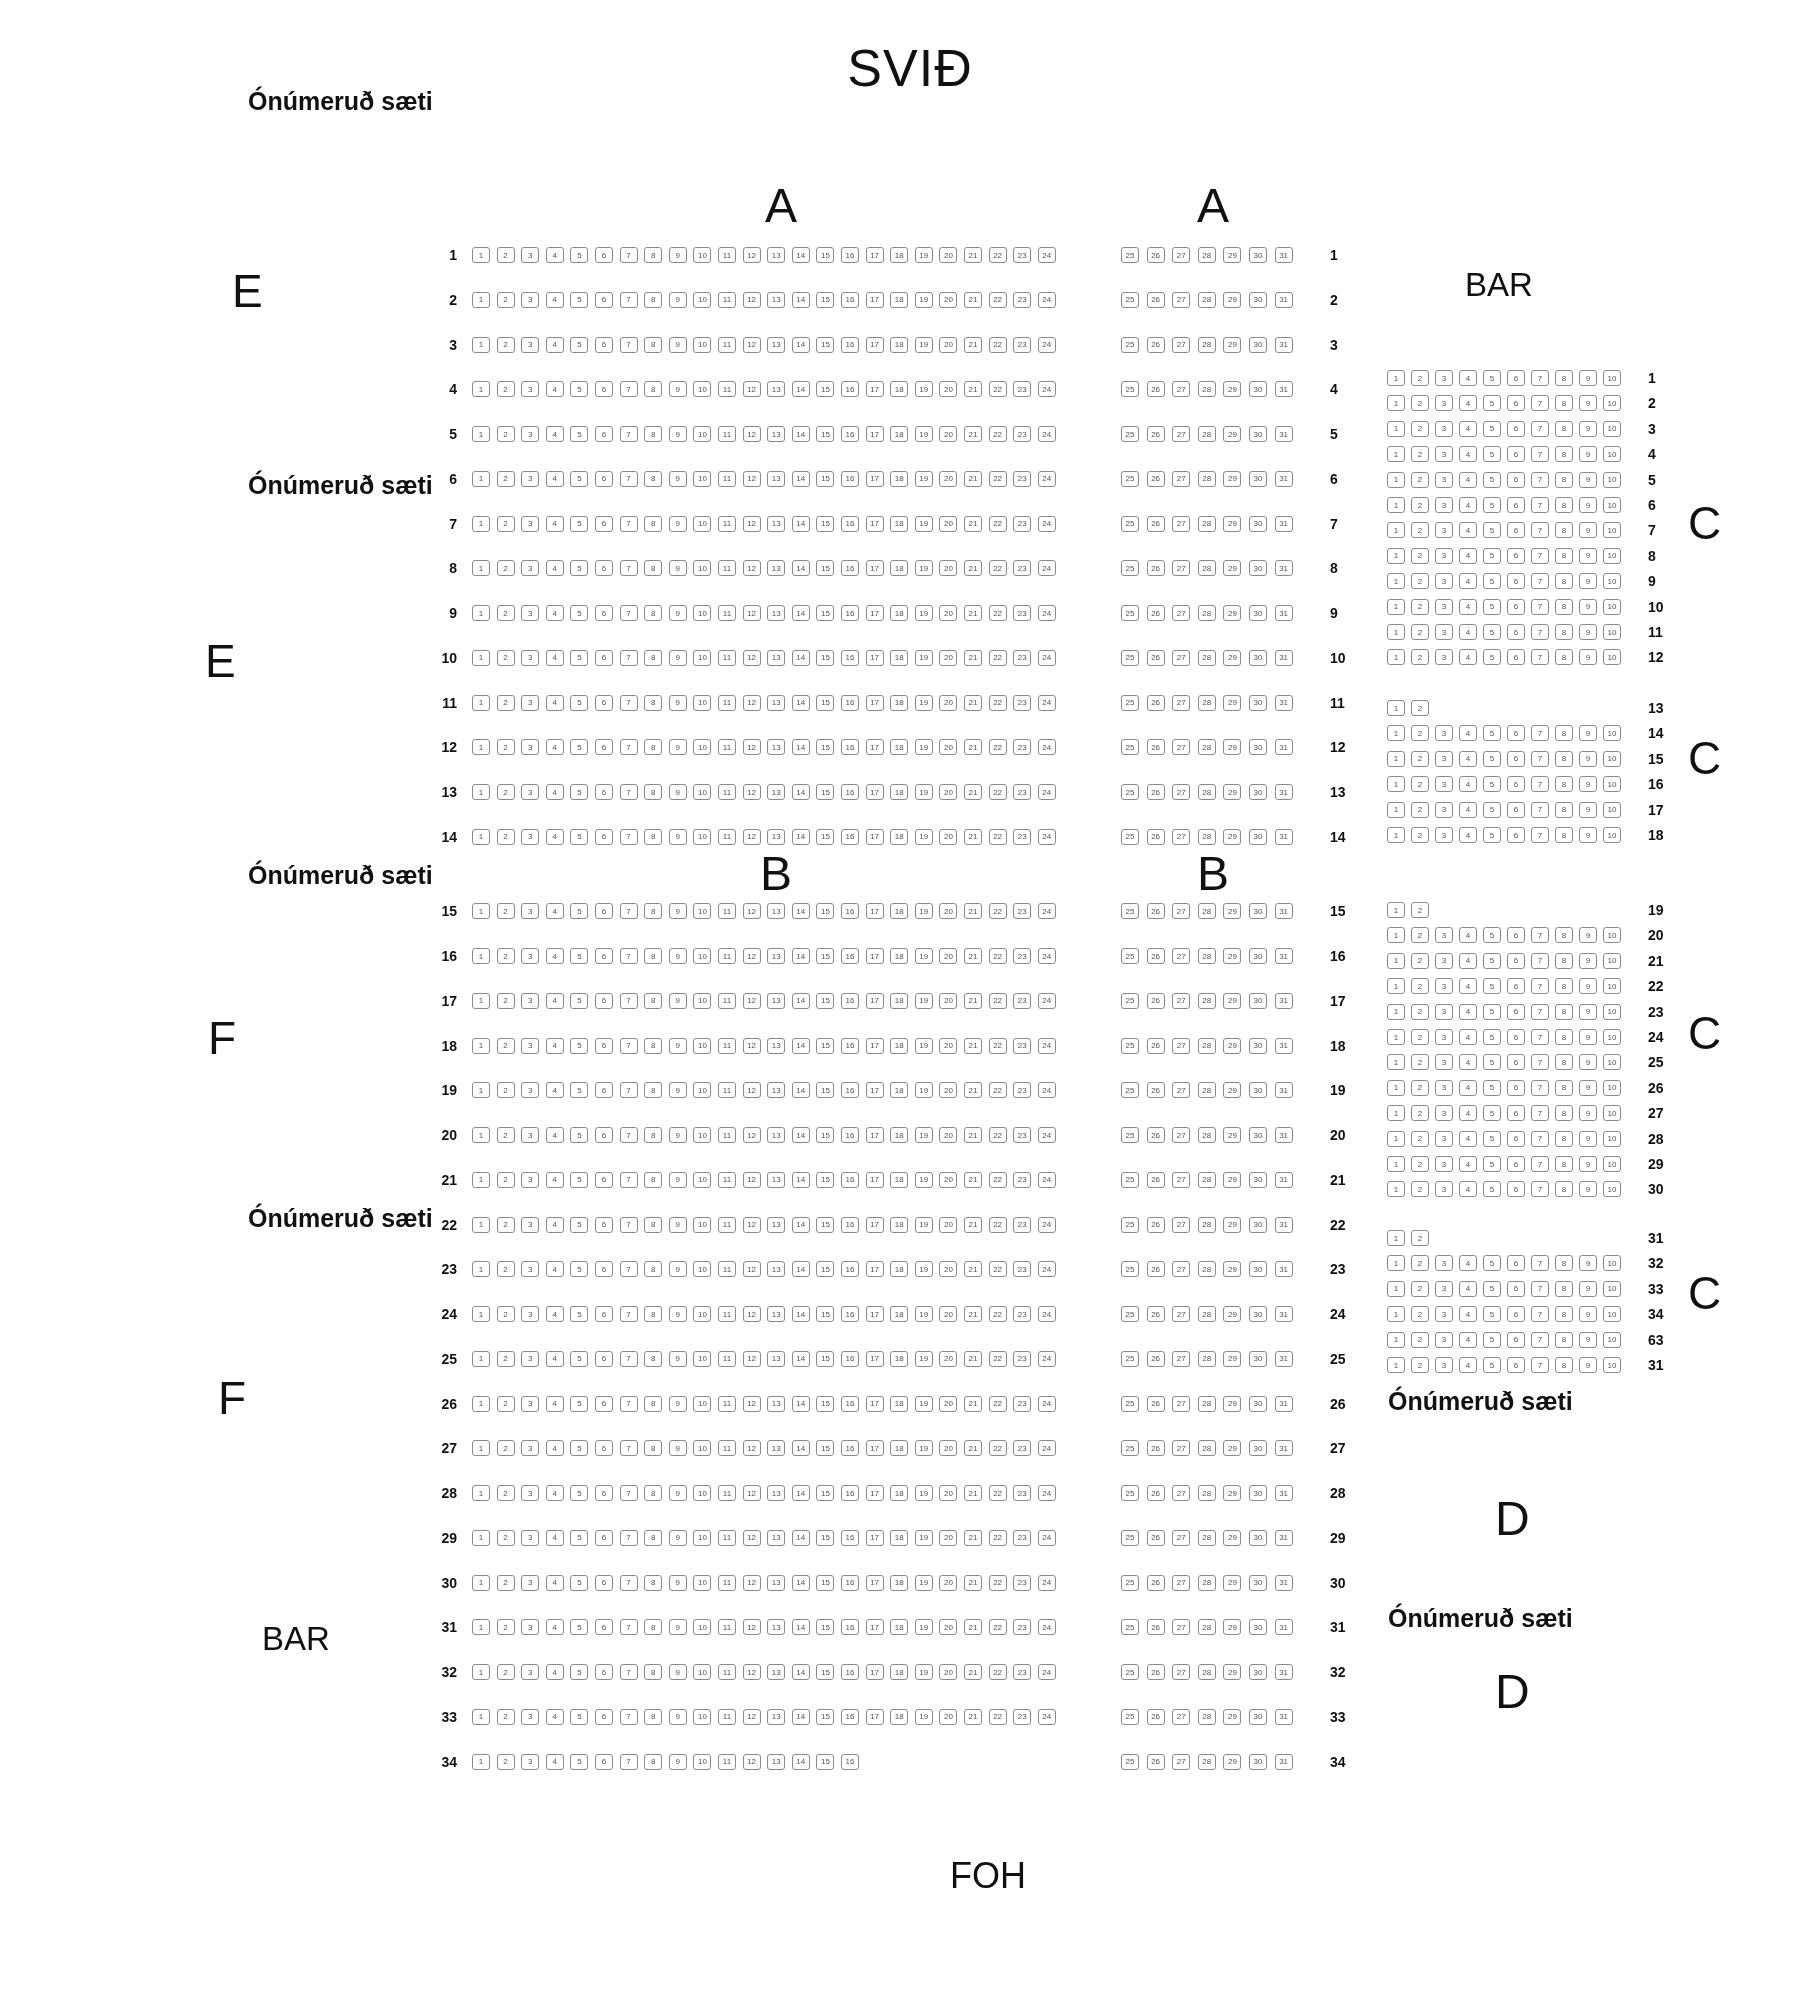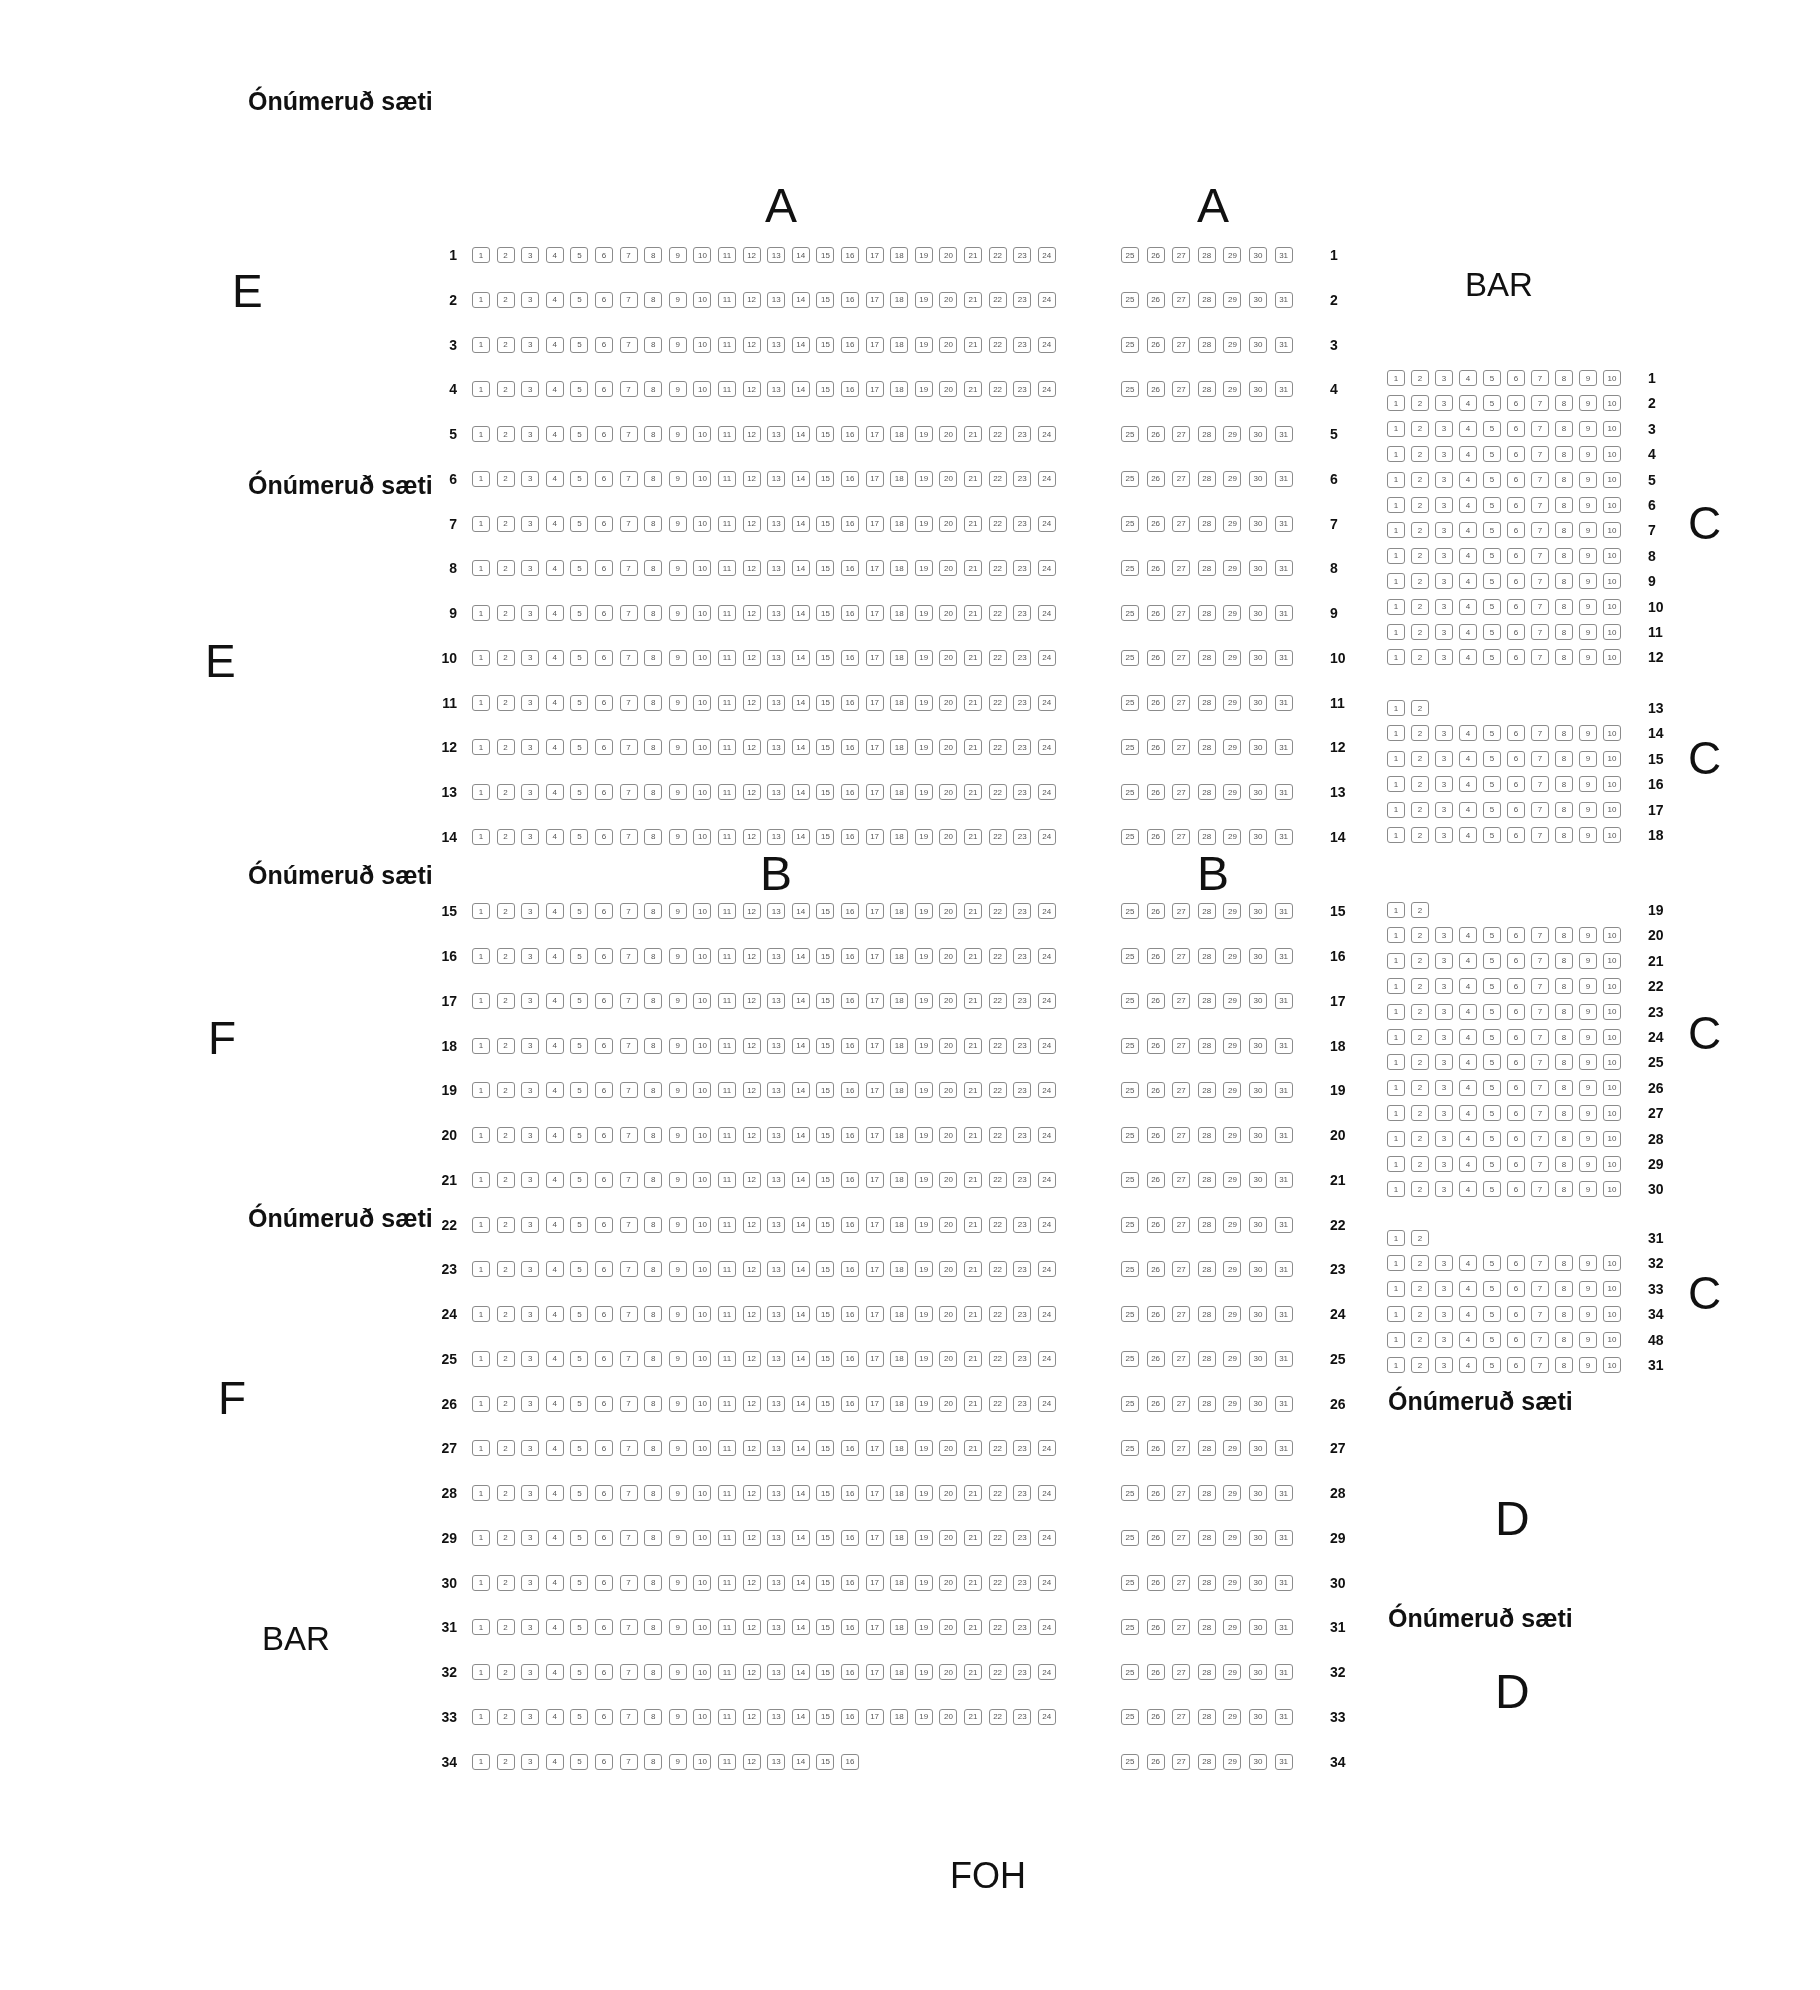--- a/index.html
+++ b/index.html
@@ -36,20 +36,21 @@
   }
   .rownum {
     position:absolute; font-size:14px; font-weight:bold; color:#111; line-height:16px;
   }
 </style>
 </head>
 <body>
 
 <div id="stage">
 
+  <div class="title">SVIÐ</div>
   <div class="foh">FOH</div>
 
   <div class="section-label" style="left:765px; top:182px;">A</div>
   <div class="section-label" style="left:1197px; top:182px;">A</div>
 
   <div class="section-label" style="left:760px; top:850px;">B</div>
   <div class="section-label" style="left:1197px; top:850px;">B</div>
 
   <div class="big-label" style="left:232px; top:268px;">E</div>
   <div class="big-label" style="left:205px; top:638px;">E</div>
@@ -1532,21 +1533,21 @@
     <div class="seat" title="Section C row 34 seat 1" style="left: 1387px; top: 1306.2px;">1</div>
     <div class="seat" title="Section C row 34 seat 2" style="left: 1411px; top: 1306.2px;">2</div>
     <div class="seat" title="Section C row 34 seat 3" style="left: 1435px; top: 1306.2px;">3</div>
     <div class="seat" title="Section C row 34 seat 4" style="left: 1459px; top: 1306.2px;">4</div>
     <div class="seat" title="Section C row 34 seat 5" style="left: 1483px; top: 1306.2px;">5</div>
     <div class="seat" title="Section C row 34 seat 6" style="left: 1507px; top: 1306.2px;">6</div>
     <div class="seat" title="Section C row 34 seat 7" style="left: 1531px; top: 1306.2px;">7</div>
     <div class="seat" title="Section C row 34 seat 8" style="left: 1555px; top: 1306.2px;">8</div>
     <div class="seat" title="Section C row 34 seat 9" style="left: 1579px; top: 1306.2px;">9</div>
     <div class="seat" title="Section C row 34 seat 10" style="left: 1603px; top: 1306.2px;">10</div>
-    <div class="rownum" style="left: 1648px; top: 1331.6px; width: 36px; text-align: left;">48</div>
+    <div class="rownum" style="left: 1648px; top: 1331.6px; width: 36px; text-align: left;">63</div>
     <div class="seat" title="Section C row 35 seat 1" style="left: 1387px; top: 1331.6px;">1</div>
     <div class="seat" title="Section C row 35 seat 2" style="left: 1411px; top: 1331.6px;">2</div>
     <div class="seat" title="Section C row 35 seat 3" style="left: 1435px; top: 1331.6px;">3</div>
     <div class="seat" title="Section C row 35 seat 4" style="left: 1459px; top: 1331.6px;">4</div>
     <div class="seat" title="Section C row 35 seat 5" style="left: 1483px; top: 1331.6px;">5</div>
     <div class="seat" title="Section C row 35 seat 6" style="left: 1507px; top: 1331.6px;">6</div>
     <div class="seat" title="Section C row 35 seat 7" style="left: 1531px; top: 1331.6px;">7</div>
     <div class="seat" title="Section C row 35 seat 8" style="left: 1555px; top: 1331.6px;">8</div>
     <div class="seat" title="Section C row 35 seat 9" style="left: 1579px; top: 1331.6px;">9</div>
     <div class="seat" title="Section C row 35 seat 10" style="left: 1603px; top: 1331.6px;">10</div>

